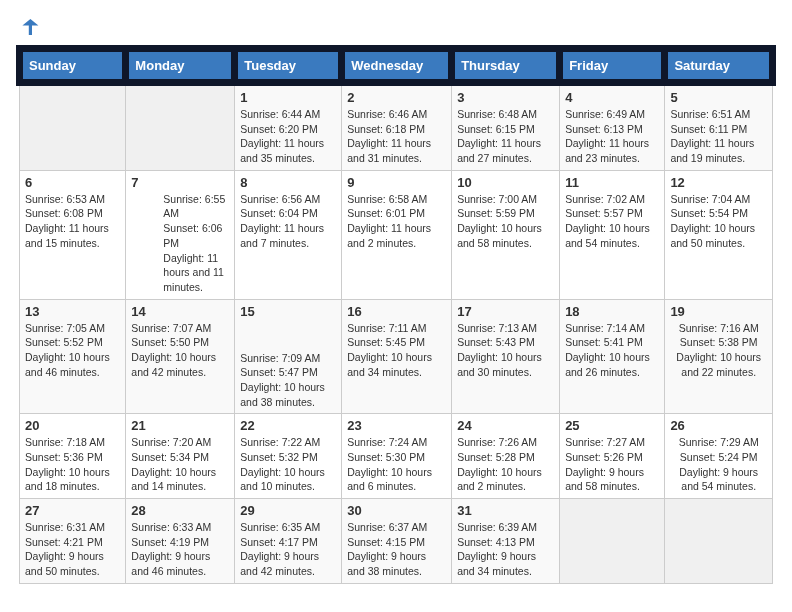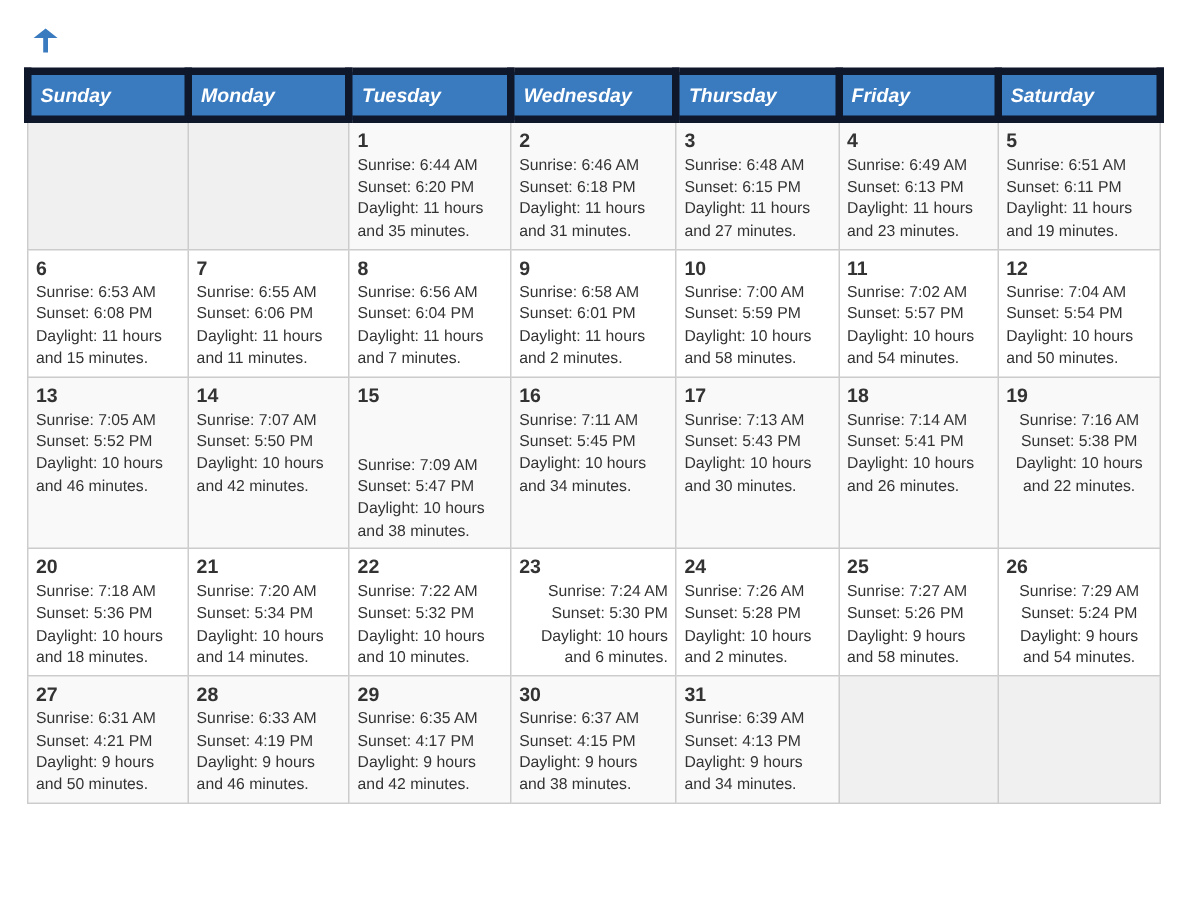--- a/index.html
+++ b/index.html
@@ -54,22 +54,21 @@
       border-collapse: collapse;
       font-size: 11px;
     }
     thead tr th {
       background-color: #3a7abf;
       color: #fff;
       text-align: left;
       padding: 6px 6px;
       font-size: 13px;
       font-weight: bold;
-      border: 5px solid #0f172a;
-      font-style: italic;
+      border: 7px solid #0f172a;
     }
     tbody tr td {
       border: 1px solid #ccc;
       padding: 4px 5px;
       vertical-align: top;
       width: 113px;
       min-height: 80px;
       background: #fff;
     }
     tbody tr:nth-child(odd) td {
@@ -159,21 +158,21 @@
       </tr>
       <tr>
         <td>
           <span class="day-number">6</span>
           <div class="day-info" style="white-space: pre-line;">Sunrise: 6:53 AM
 Sunset: 6:08 PM
 Daylight: 11 hours and 15 minutes.</div>
         </td>
         <td>
           <span class="day-number">7</span>
-          <div class="day-info" style="white-space: pre-line;">Sunrise: 6:55 AM
+          <div class="day-info" style="white-space: pre-line; margin-left: 32px;">Sunrise: 6:55 AM
 Sunset: 6:06 PM
 Daylight: 11 hours and 11 minutes.</div>
         </td>
         <td>
           <span class="day-number">8</span>
           <div class="day-info" style="white-space: pre-line;">Sunrise: 6:56 AM
 Sunset: 6:04 PM
 Daylight: 11 hours and 7 minutes.</div>
         </td>
         <td>
@@ -259,21 +258,21 @@
 Daylight: 10 hours and 14 minutes.</div>
         </td>
         <td>
           <span class="day-number">22</span>
           <div class="day-info" style="white-space: pre-line;">Sunrise: 7:22 AM
 Sunset: 5:32 PM
 Daylight: 10 hours and 10 minutes.</div>
         </td>
         <td>
           <span class="day-number">23</span>
-          <div class="day-info" style="white-space: pre-line; text-align: right;">Sunrise: 7:24 AM
+          <div class="day-info" style="white-space: pre-line;">Sunrise: 7:24 AM
 Sunset: 5:30 PM
 Daylight: 10 hours and 6 minutes.</div>
         </td>
         <td>
           <span class="day-number">24</span>
           <div class="day-info" style="white-space: pre-line;">Sunrise: 7:26 AM
 Sunset: 5:28 PM
 Daylight: 10 hours and 2 minutes.</div>
         </td>
         <td>

